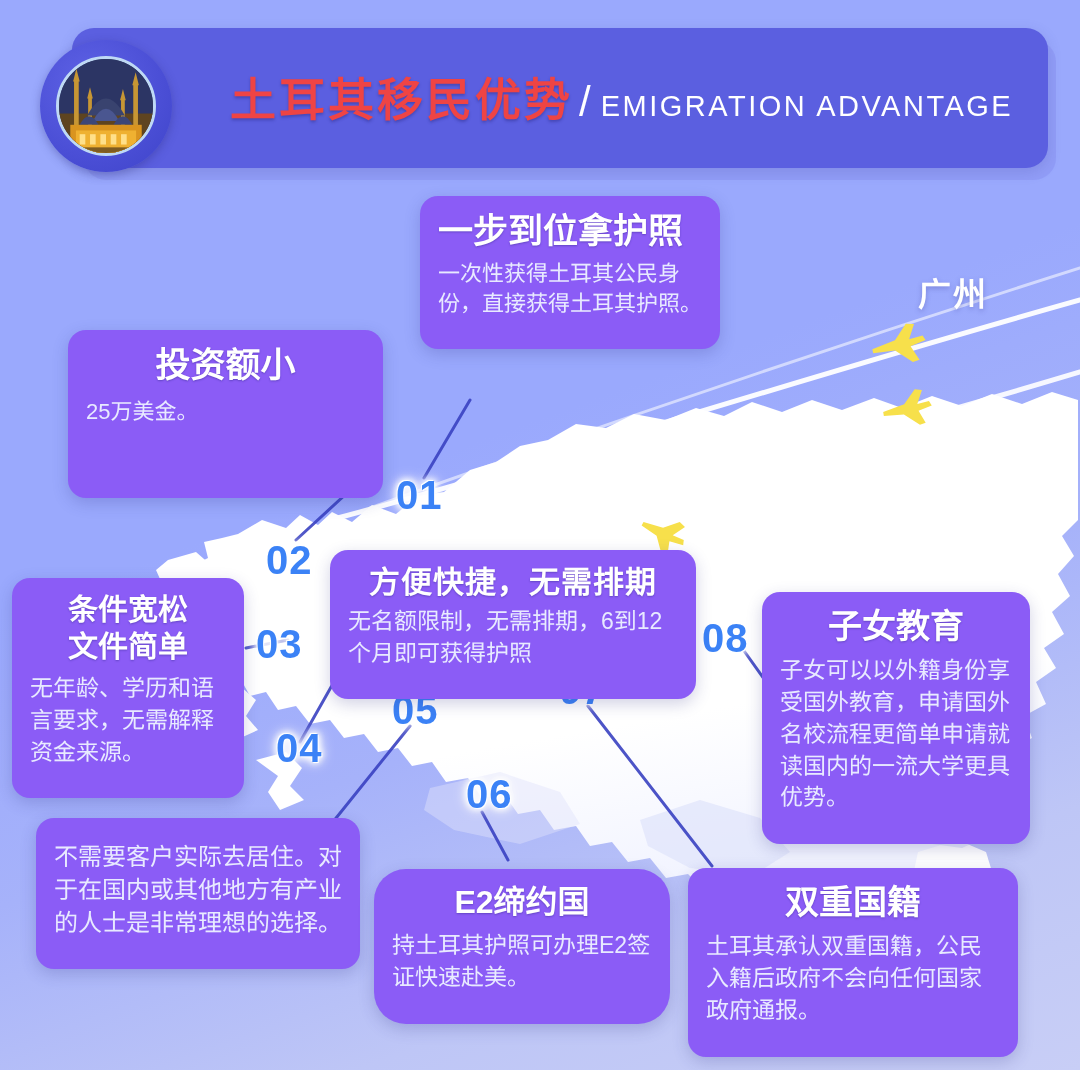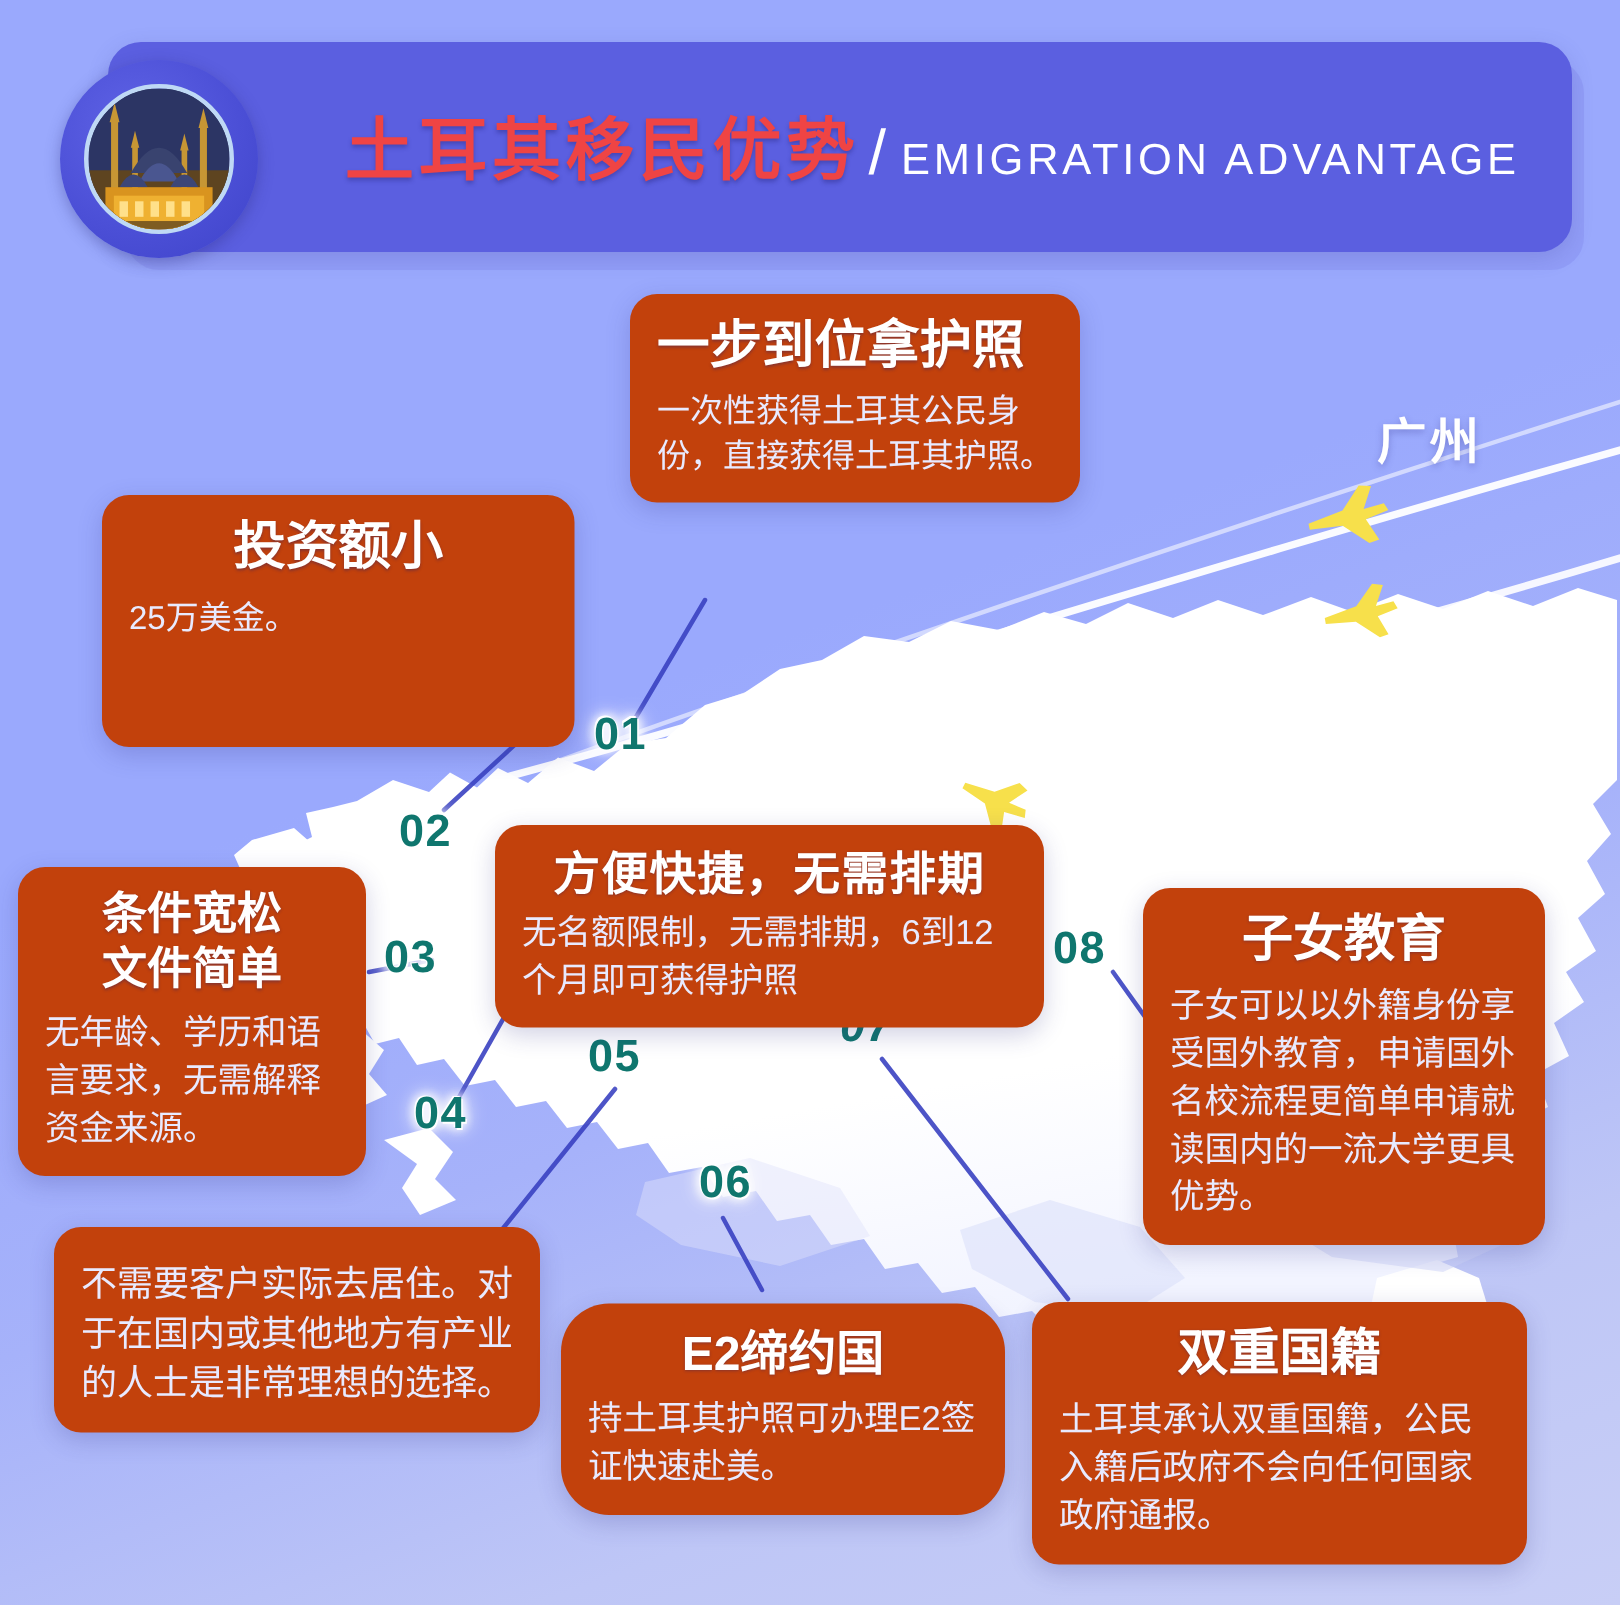--- a/index.html
+++ b/index.html
@@ -56,33 +56,33 @@
     font-size:29px; color:#ffffff; letter-spacing:2.5px; font-weight:400;
   }
 
   
   .map-layer{ position:absolute; inset:0; z-index:1; }
   .map-layer svg{ position:absolute; left:0; top:0; width:1080px; height:1070px; }
 
   
   .marker{
     position:absolute; z-index:6;
-    font-size:30px; font-weight:bold; color:#0f766e;
+    font-size:40px; font-weight:bold; color:#3b82f6;
     letter-spacing:1px;
     text-shadow:
       0 0 7px #ffffff, 0 0 7px #ffffff, 0 0 12px #ffffff,
       0 0 16px #ffffff, 1px 1px 0 #ffffff, -1px -1px 0 #ffffff;
   }
 
   
   .card{
     position:absolute; z-index:8;
-    background:#c2410c;
+    background:#8b5cf6;
     border-radius:18px;
-    padding:14px 18px 16px;
+    padding:14px 18px 30px;
     box-shadow:0 5px 16px rgba(45,45,130,.22);
     color:#ffffff;
   }
   .card .c-title{
     font-weight:bold; color:#ffffff; line-height:1.22;
     text-shadow:0 1px 2px rgba(30,30,110,.35);
   }
   .card .c-body{
     color:#E8EAFF; line-height:1.38; font-weight:400;
     margin-top:6px;

